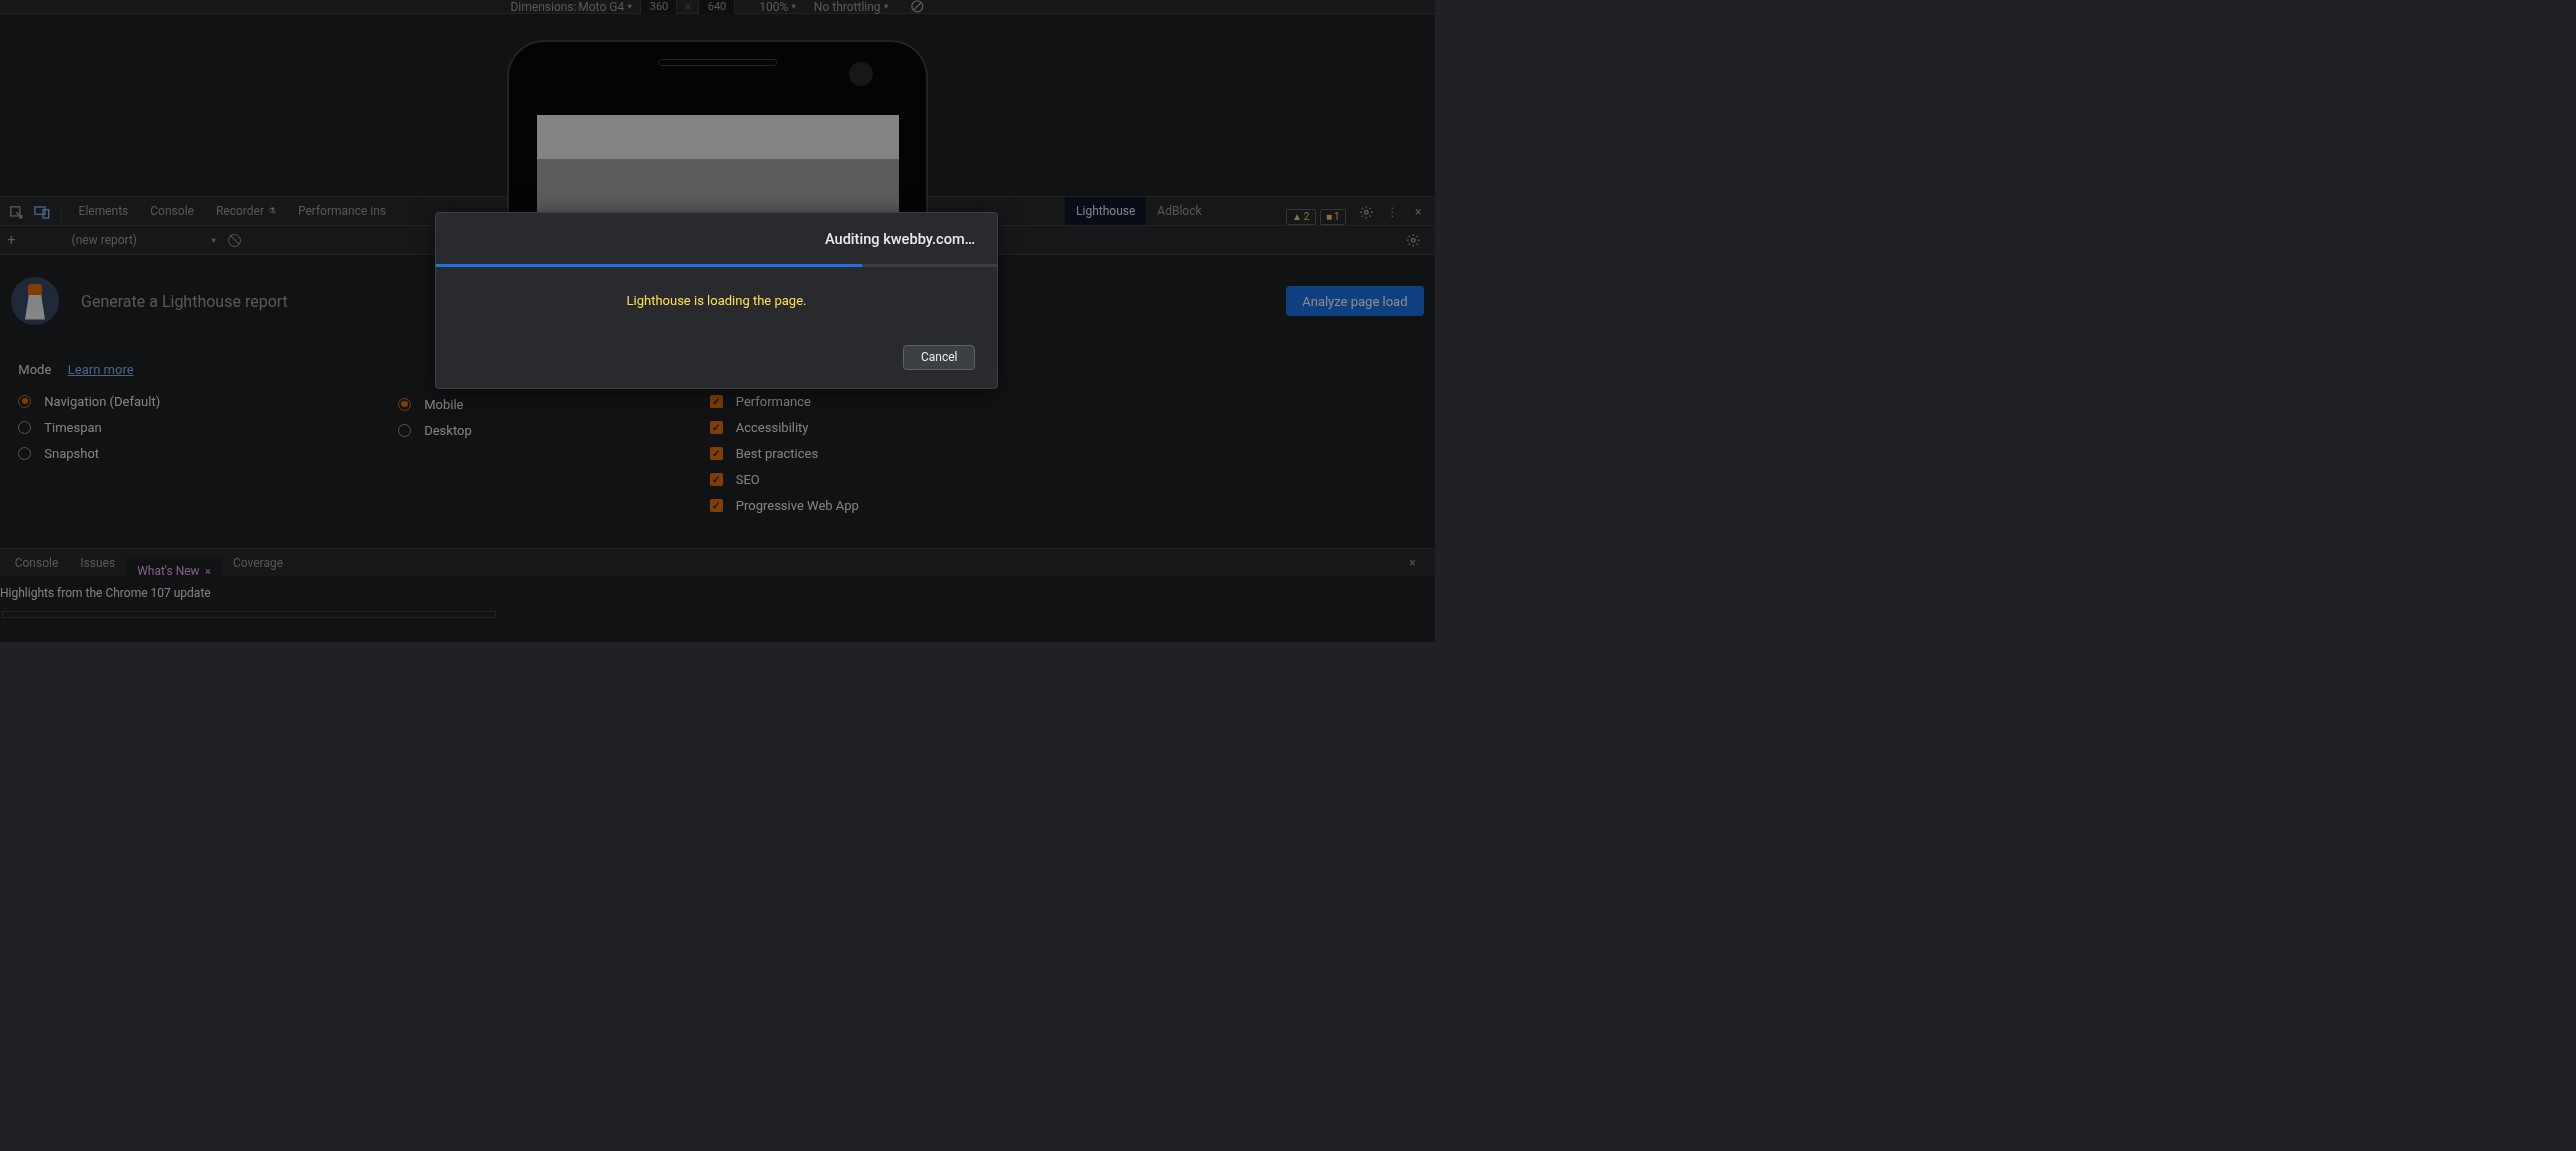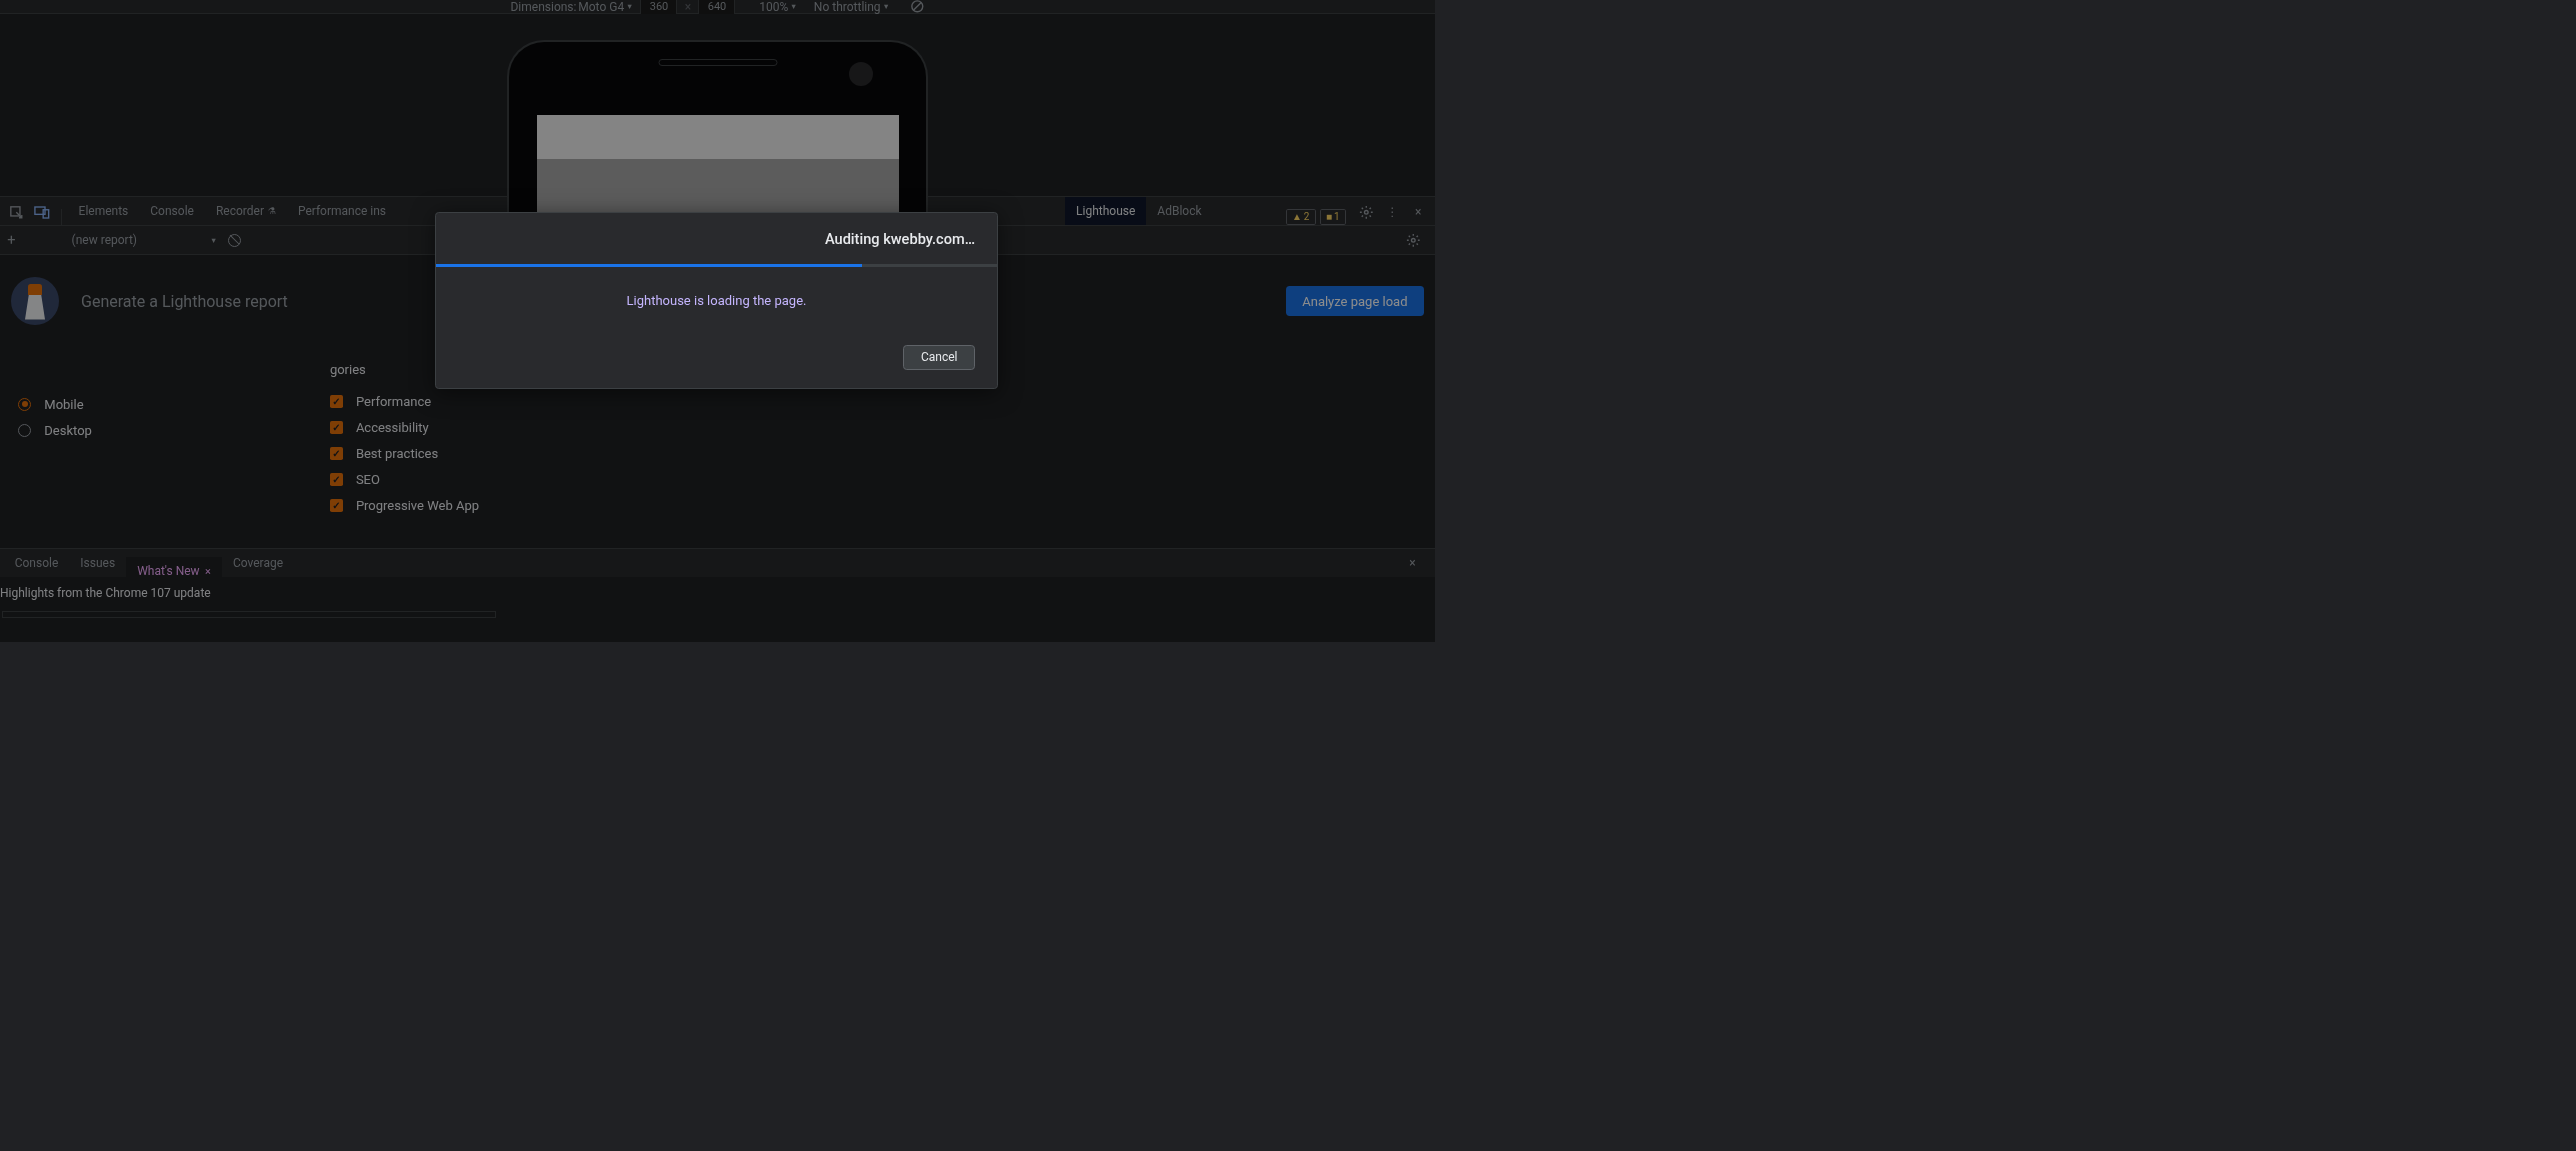--- a/index.html
+++ b/index.html
@@ -65,21 +65,21 @@
 .drawer-tabs .spacer { flex: 1; }
 .drawer-content { background: #202124; padding: 9.2px 0; font-size: 12px; color: #e8eaed; }
 .drawer-content .box { margin-top: 11px; width: 494px; height: 7.3px; border: 0.9px solid #3c4043; margin-left: 1.8px; }
 
 
 .dim-overlay { position: absolute; inset: 0; background: rgba(0,0,0,0.45); z-index: 100; }
 .modal { position: absolute; top: 212px; left: 435px; width: 563px; background: #292a2d; border: 0.9px solid #3c4043; border-radius: 3.7px; z-index: 101; box-shadow: 0 3.7px 22px rgba(0,0,0,0.5); }
 .modal-title { padding: 16.5px 22px; font-size: 14.6px; font-weight: 500; color: #e8eaed; text-align: right; }
 .modal-progress { height: 2.7px; background: #3c4043; position: relative; overflow: hidden; }
 .modal-progress::after { content: ""; position: absolute; left: 0; top: 0; height: 100%; width: 76%; background: #1a73e8; }
-.modal-body { padding: 26px 22px; text-align: center; color: #c4b5fd; font-size: 13px; }
+.modal-body { padding: 26px 22px; text-align: center; color: #fde047; font-size: 13px; }
 .modal-footer { padding: 11px 22px 18.3px; display: flex; justify-content: flex-end; }
 .modal-cancel { background: #3c4043; border: 0.9px solid #5f6368; color: #e8eaed; padding: 4.6px 16.5px; border-radius: 3.7px; cursor: pointer; font-size: 12px; }
 
 svg { display: block; }
 </style>
 </head>
 <body>
 
 <div class="device-toolbar">
   <span class="dd">
@@ -185,20 +185,38 @@
   </div>
 </div>
 
 <div class="lh-panel">
   <div class="lh-header">
     <div class="lh-logo"></div>
     <div class="lh-title">Generate a Lighthouse report</div>
     <button class="lh-analyze">Analyze page load</button>
   </div>
   <div class="lh-options">
+    <div class="lh-col">
+      <div class="lh-col-header">
+        <span class="lh-col-title">Mode</span>
+        <a class="lh-link">Learn more</a>
+      </div>
+      <label class="opt">
+          <span class="radio checked"></span>
+          <span>Navigation (Default)</span>
+        </label>
+      <label class="opt">
+          <span class="radio"></span>
+          <span>Timespan</span>
+        </label>
+      <label class="opt">
+          <span class="radio"></span>
+          <span>Snapshot</span>
+        </label>
+    </div>
     <div class="lh-col">
       <div class="lh-col-header" style="height:18.3px"></div>
       <label class="opt">
           <span class="radio checked"></span>
           <span>Mobile</span>
         </label>
       <label class="opt">
           <span class="radio"></span>
           <span>Desktop</span>
         </label>

